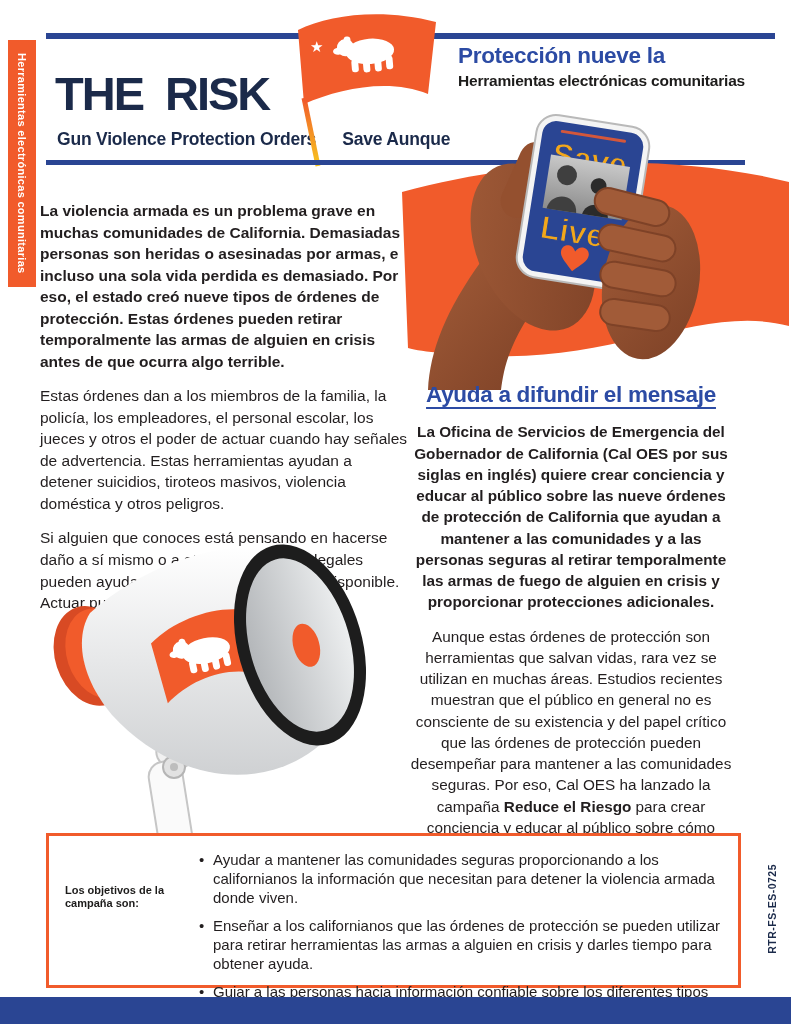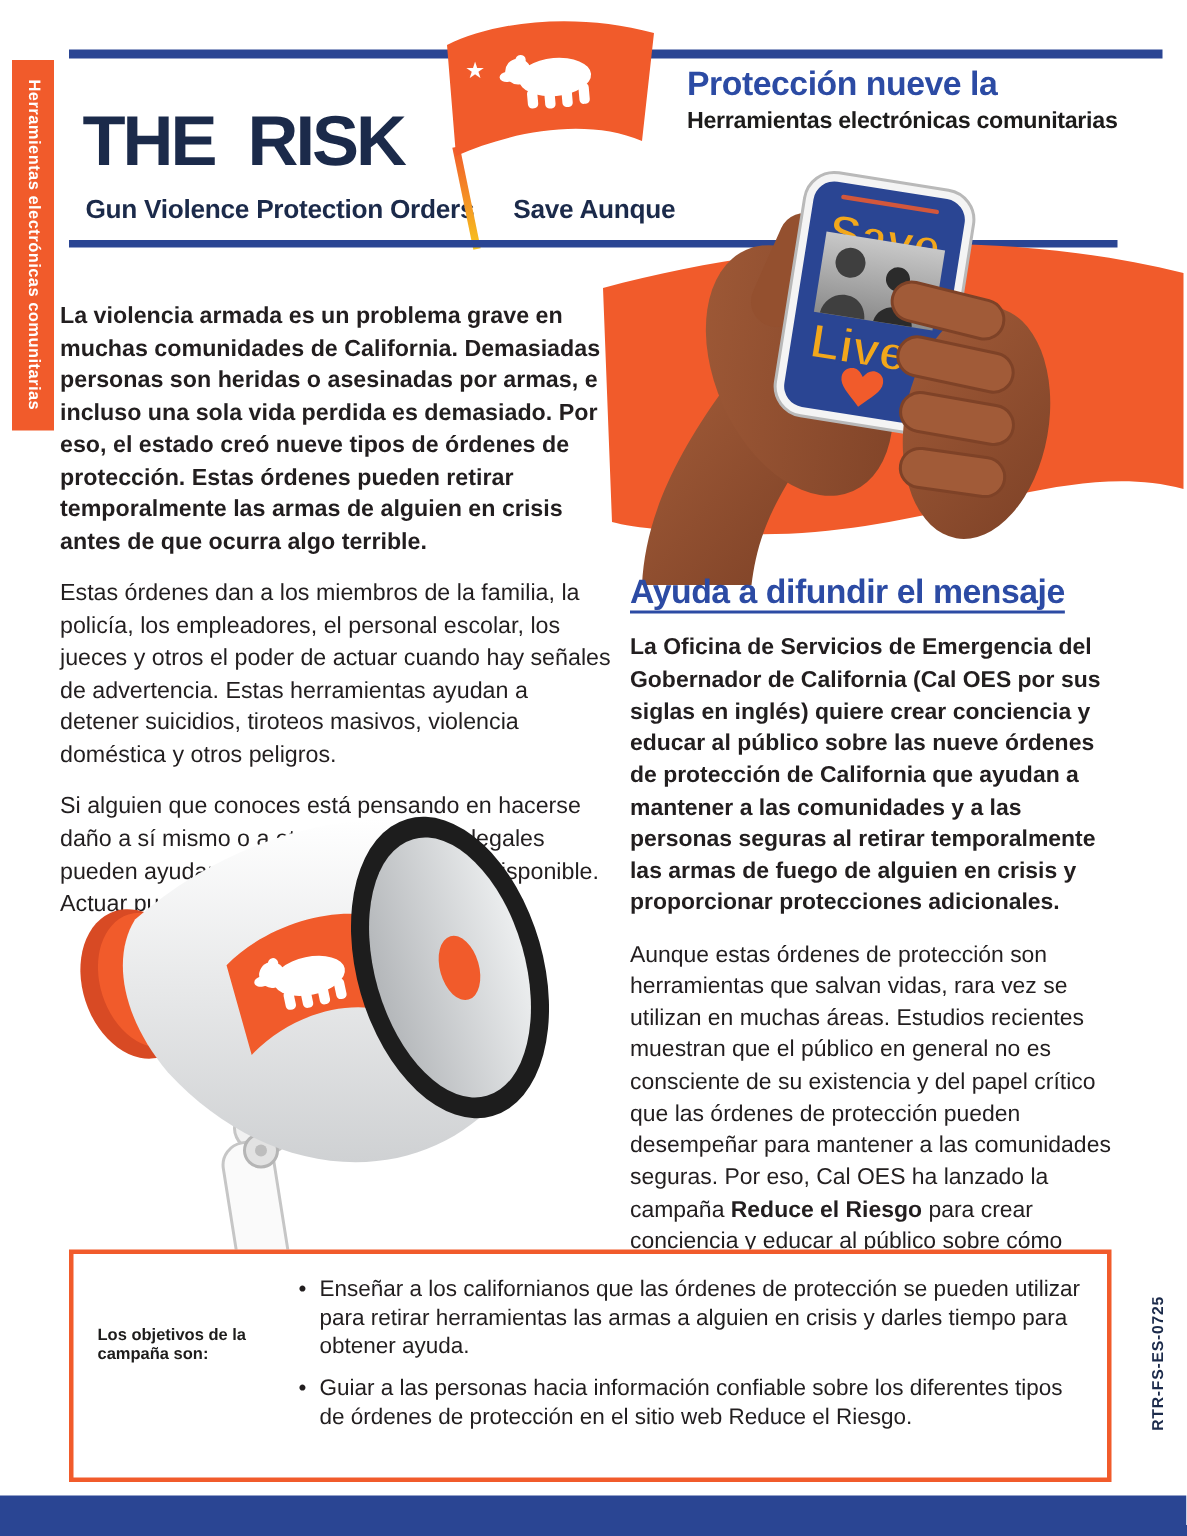--- a/index.html
+++ b/index.html
@@ -29,21 +29,21 @@
   .midline{position:absolute;left:46px;top:160px;width:699px;height:5px;background:#2a4593;}
   .right-header{position:absolute;left:458px;top:44px;width:320px;}
   .right-header h1{
     margin:0;font-size:22.5px;line-height:1.07;color:#2c4ba4;letter-spacing:-.3px;font-weight:bold;
   }
   .right-header .sub{margin-top:4px;font-size:15.5px;font-weight:bold;color:#1d1c1b;letter-spacing:-.2px;}
   
   .col-left{position:absolute;left:40px;top:172px;width:368px;font-size:15.5px;line-height:1.39;margin-top:28px;}
   .col-left p{margin:0 0 13px 0;}
   .col-left p.lead{font-weight:bold;}
-  .col-right{position:absolute;left:420px;top:379px;width:330px;font-size:15.3px;line-height:1.39;}
+  .col-right{position:absolute;left:406px;top:379px;width:330px;font-size:15.3px;line-height:1.39;text-align:center;}
   .col-right h2{
     margin:0 0 11px 0;font-size:22.5px;font-weight:bold;color:#2c4ba4;letter-spacing:-.3px;
     text-decoration:underline;text-underline-offset:5px;text-decoration-thickness:2px;
   }
   .col-right p{margin:0 0 13px 0;}
   .col-right p.lead{font-weight:bold;}
   .inline-bold{font-weight:bold;}
   
   .hand-illo{position:absolute;left:398px;top:112px;}
   .mega-illo{position:absolute;left:48px;top:523px;}
@@ -217,20 +217,21 @@
   <g transform="rotate(-16 252 122)">
     <ellipse cx="252" cy="122" rx="62" ry="103" fill="#1d1d1d"></ellipse>
     <ellipse cx="252" cy="122" rx="50" ry="89" fill="url(#mgInner)"></ellipse>
     <ellipse cx="258" cy="124" rx="13" ry="22" fill="#f15b2b"></ellipse>
   </g>
 </svg>
 
 <div class="objectives">
   <div class="label">Los objetivos de la campaña son:</div>
   <ul>
+    <li>Ayudar a mantener las comunidades seguras proporcionando a los californianos la información que necesitan para detener la violencia armada donde viven.</li>
     <li>Enseñar a los californianos que las órdenes de protección se pueden utilizar para retirar herramientas las armas a alguien en crisis y darles tiempo para obtener ayuda.</li>
     <li>Guiar a las personas hacia información confiable sobre los diferentes tipos de órdenes de protección en el sitio web Reduce el Riesgo.</li>
   </ul>
 </div>
 
 <div class="doc-code">
   <span>RTR-FS-ES-0725</span>
 </div>
 
 <div class="bottombar"></div>

